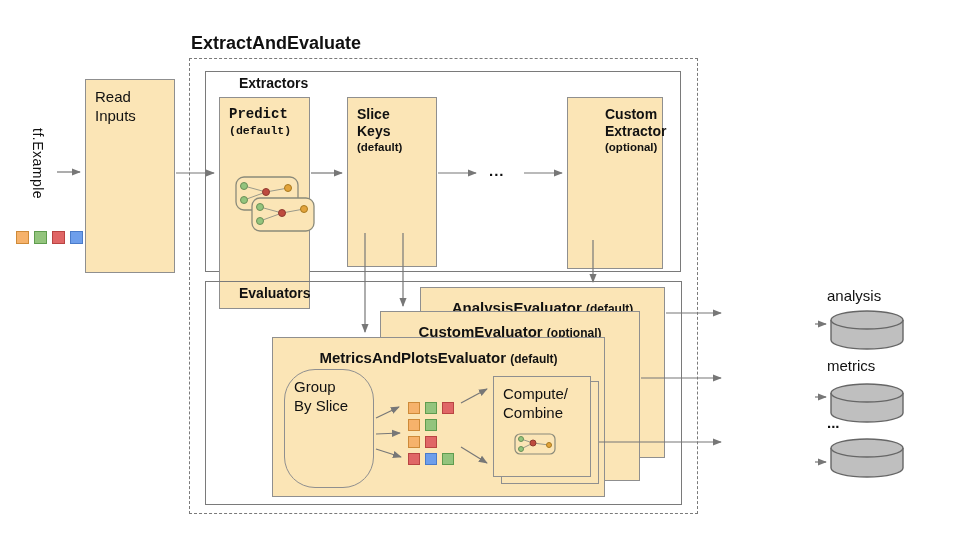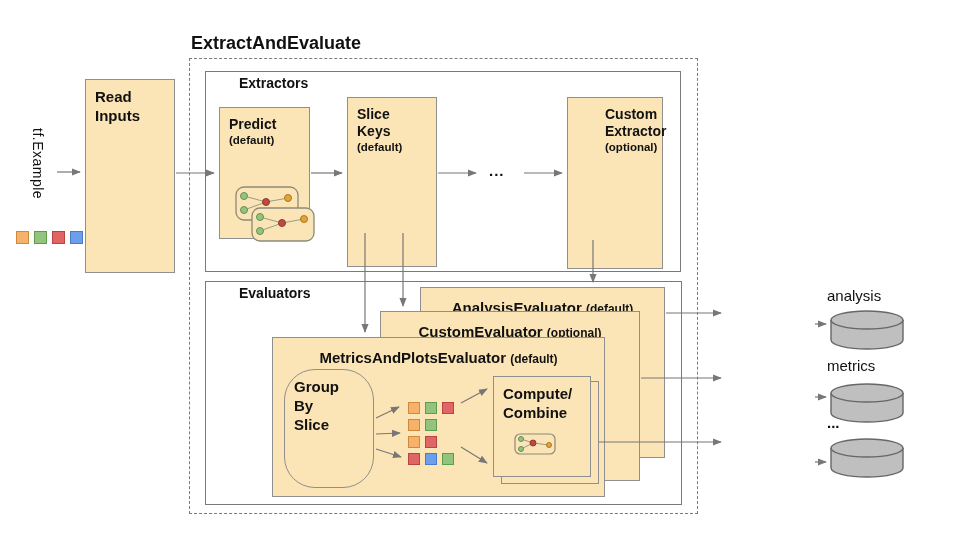--- a/index.html
+++ b/index.html
@@ -10,21 +10,21 @@
   .abs{position:absolute;box-sizing:border-box;}
   .tanbox{
     background:var(--box_fill);border:1px solid var(--box_border);
   }
   .groupbox{border:1px solid var(--outline_border);background:transparent;}
   .dashedbox{border:1px dashed var(--outline_border);background:transparent;}
   .group-title{font-weight:bold;font-size:14px;padding:3px 0 0 6px;margin-left:27px;}
   .diagram-title{font-weight:bold;font-size:18px;}
   .box-label{font-weight:bold;font-size:14px;line-height:1.2;padding:8px 14px 0 9px;}
   .box-label .qual{font-size:11.5px;font-weight:bold;display:block;margin-top:1px;}
-  .big-label{font-weight:bold;font-size:15px;line-height:1.25;padding:8px 8px 0 9px;}
+  .big-label{font-weight:normal;font-size:15px;line-height:1.25;padding:8px 8px 0 9px;}
   .eval-header{font-size:15px;font-weight:bold;text-align:center;padding-top:3px;white-space:nowrap;margin-top:8px;}
   .eval-header .qual{font-size:12px;font-weight:bold;}
   .vert-label{
     writing-mode:vertical-rl;text-orientation:mixed;
     font-size:14px;letter-spacing:.5px;
   }
   .ellipsis-label{font-weight:bold;font-size:15px;letter-spacing:1px;}
   .out-label{font-size:15px;text-align:left;}
   .out-label.dots{font-weight:bold;}
   .sq-flat{display:flex;gap:5px;}
@@ -58,21 +58,21 @@
     <div class="big-label">Read Inputs</div>
   </div>
 
   <div class="abs diagram-title" style="left:191px;top:33px;">ExtractAndEvaluate</div>
   <div class="abs dashedbox" style="left:189px;top:58px;width:509px;height:456px;"></div>
 
   <div class="abs groupbox" style="left:205px;top:71px;width:476px;height:201px;">
     <div class="group-title">Extractors</div>
   </div>
 
-  <div class="abs tanbox" style="left:219px;top:107px;width:91px;height:132px;">
+  <div class="abs tanbox" style="left:219px;top:97px;width:91px;height:212px;font-family:Liberation Mono, monospace;">
     <div class="box-label">
       <span>Predict</span>
       <span class="qual">(default)</span>
     </div>
     <svg class="abs" style="left:15px;top:78px;" width="80" height="58" viewBox="0 0 80 58">
       <rect x="1" y="1" width="62" height="33" rx="8" fill="none" stroke="#8a8a7a" stroke-width="1.3"></rect>
       <line x1="9" y1="10" x2="31" y2="16" stroke="#9a9a8a" stroke-width="1"></line>
       <line x1="9" y1="24" x2="31" y2="16" stroke="#9a9a8a" stroke-width="1"></line>
       <line x1="31" y1="16" x2="53" y2="12" stroke="#9a9a8a" stroke-width="1"></line>
       <circle cx="9" cy="10" r="3.5" fill="var(--dot_green)" stroke="#6b8f57"></circle>

